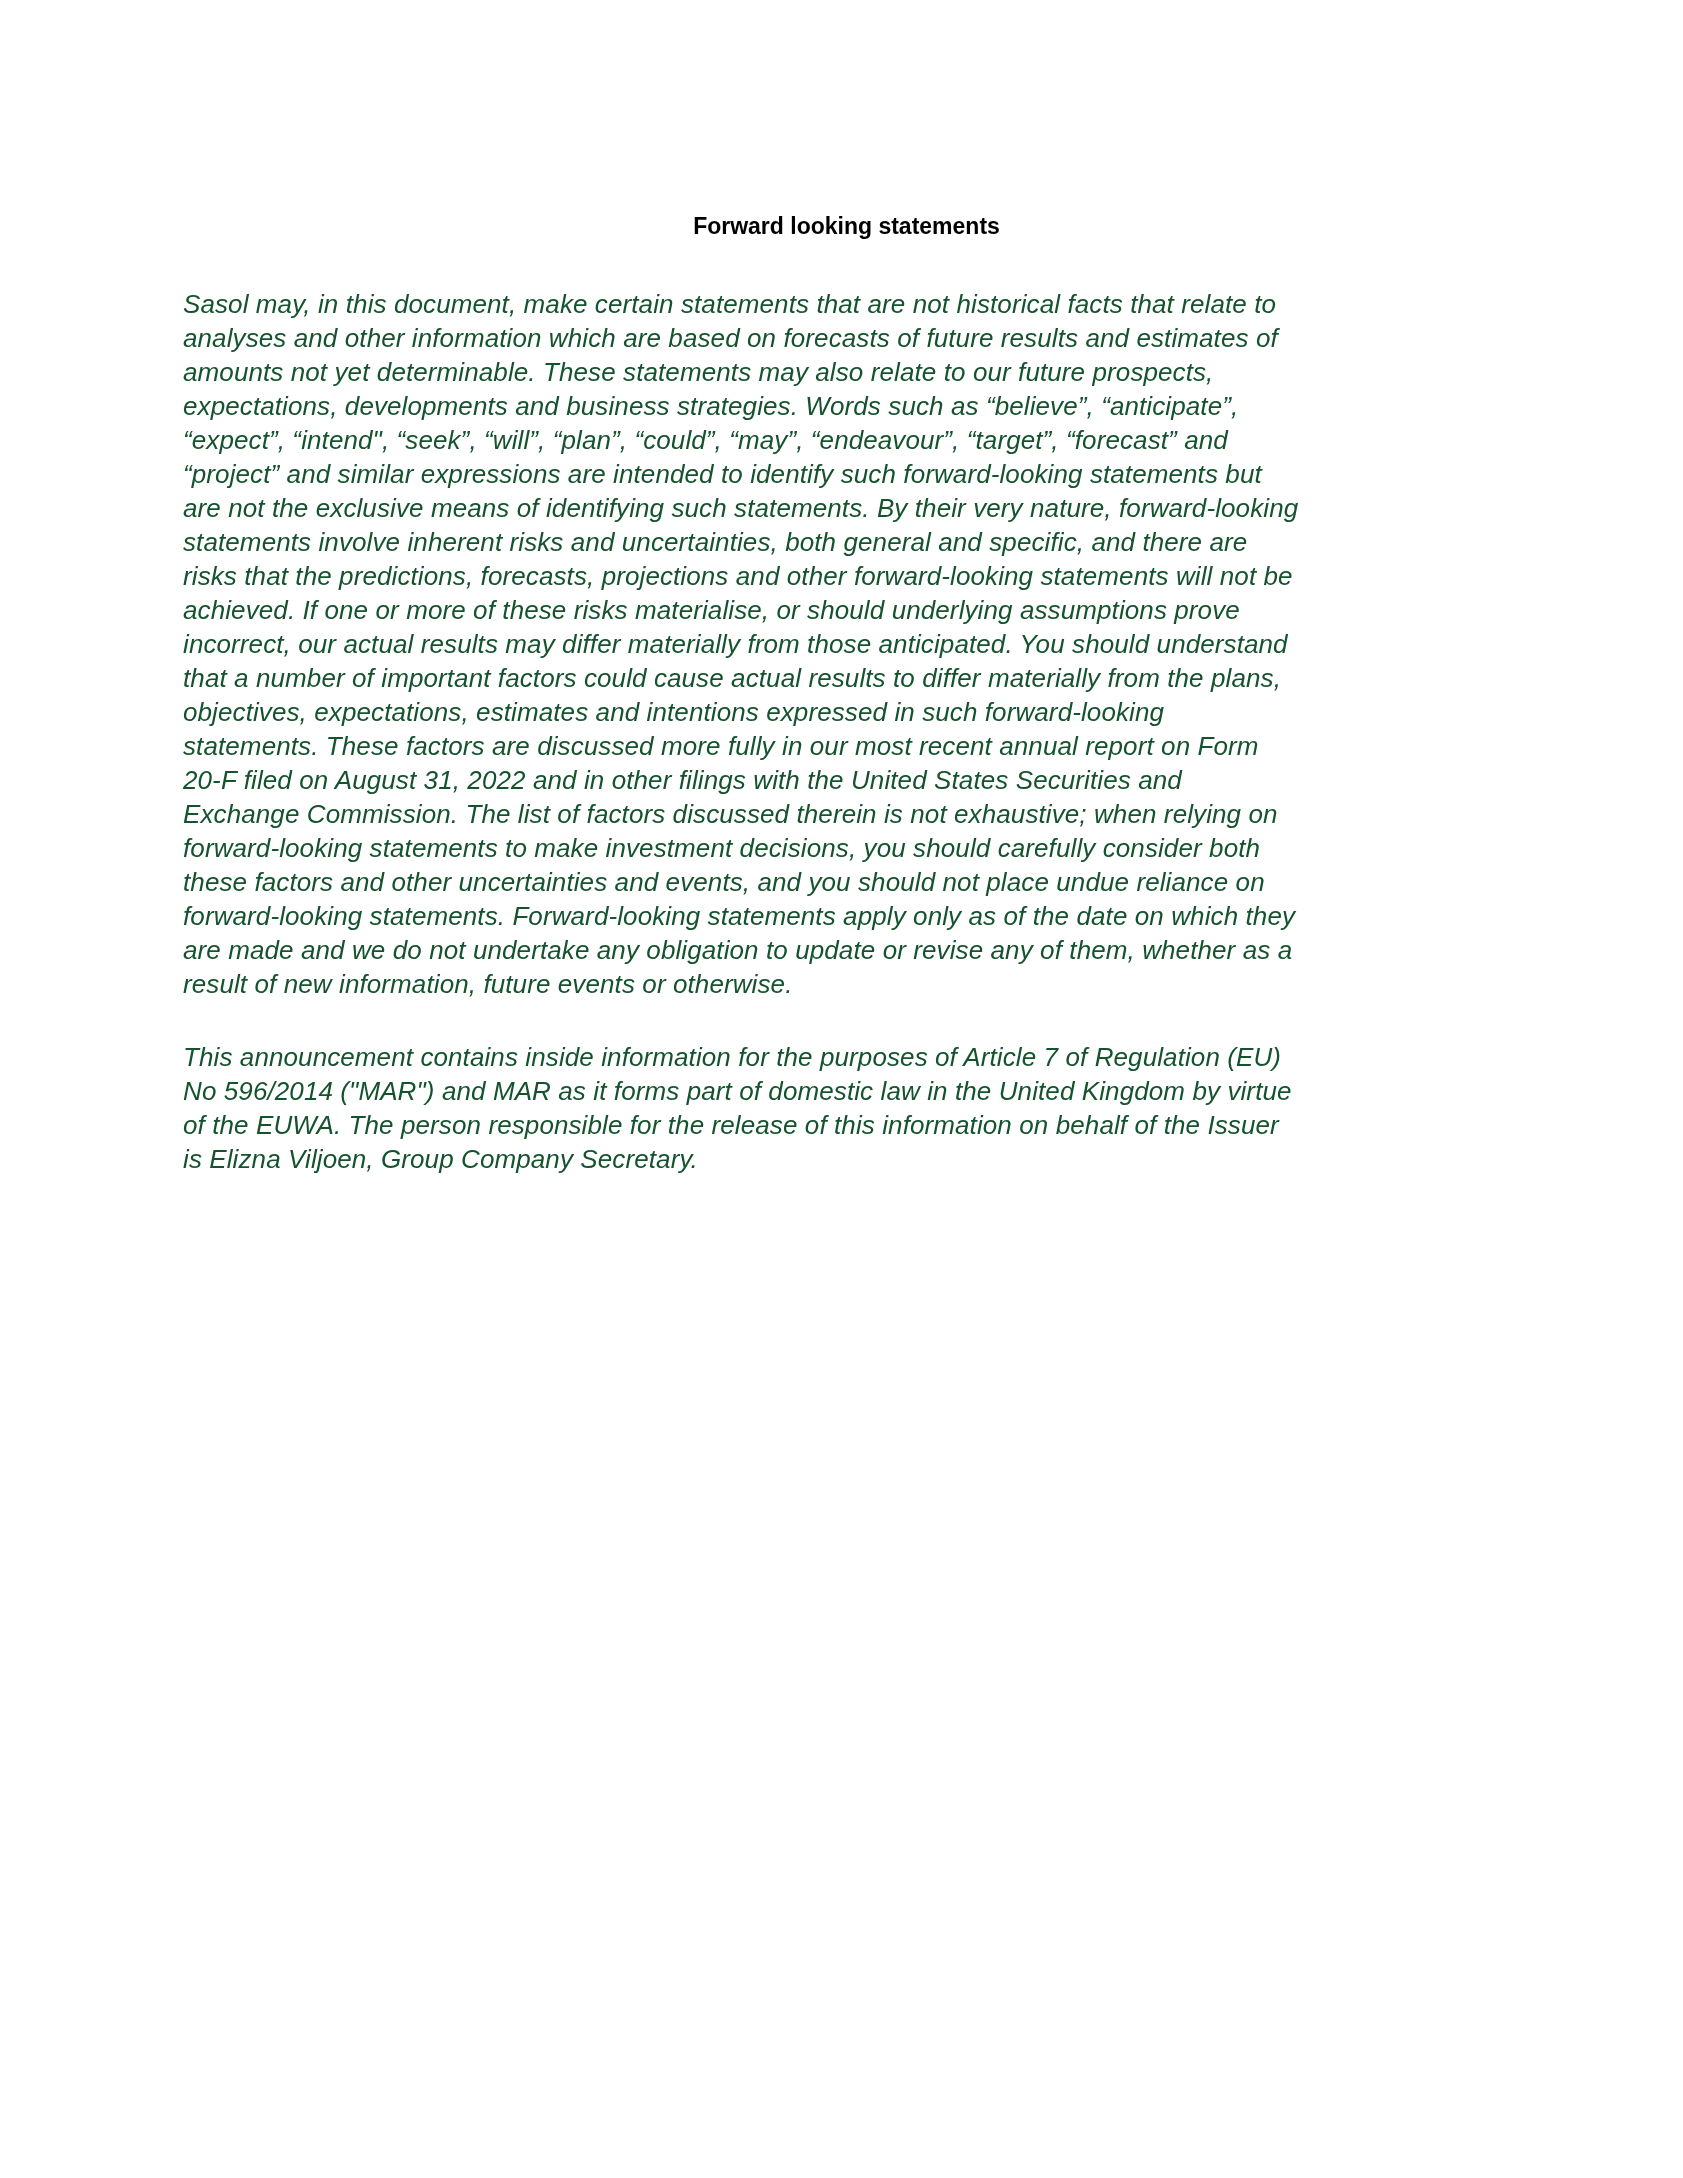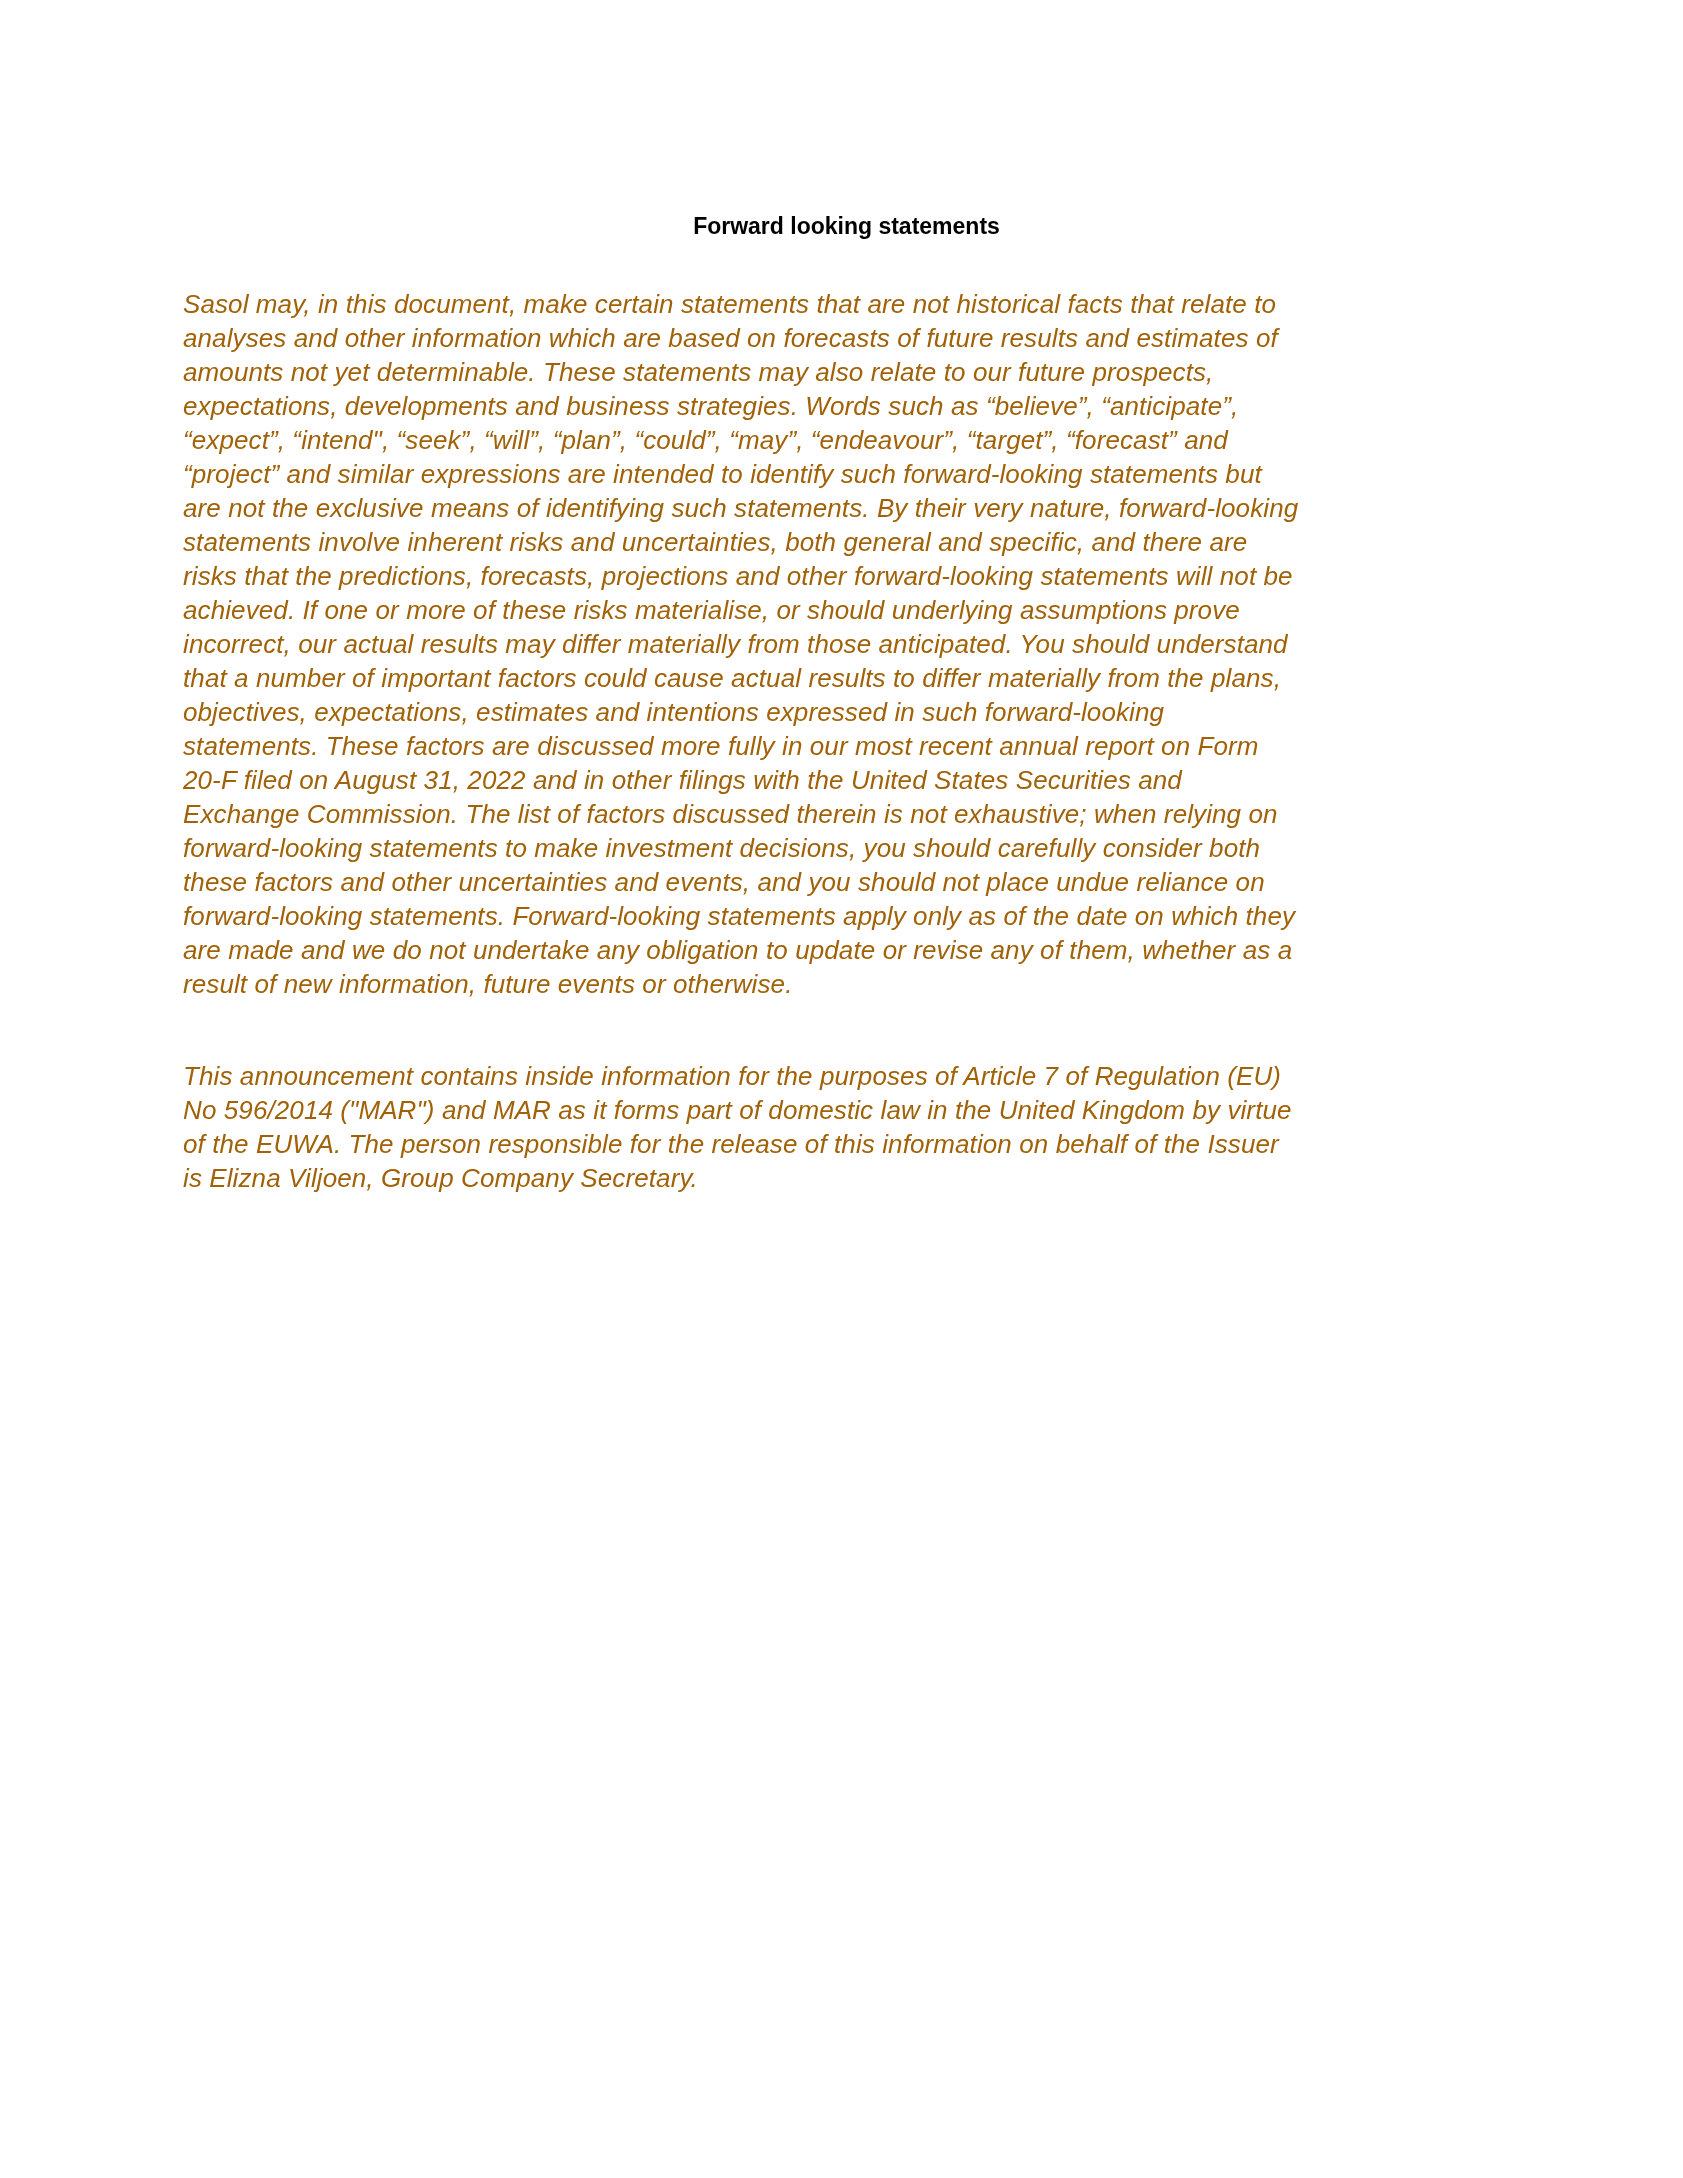--- a/index.html
+++ b/index.html
@@ -30,25 +30,25 @@
     margin: 0 0 46px 0;
     color: #000000;
     text-align: center;
   }
   .doc-paragraph {
     font-size: 26px;
     font-style: italic;
     line-height: 34px;
     margin: 0;
     white-space: pre;
-    color: #a16207;
+    color: #14532d;
     letter-spacing: 0.1px;
   }
   .doc-paragraph + .doc-paragraph {
-    margin-top: 58px;
+    margin-top: 39px;
   }
 </style>
 </head>
 <body>
 
 <div class="page">
   <div class="content">
     <h1 class="doc-heading">Forward looking statements</h1>
     <p class="doc-paragraph">Sasol may, in this document, make certain statements that are not historical facts that relate to
 analyses and other information which are based on forecasts of future results and estimates of

